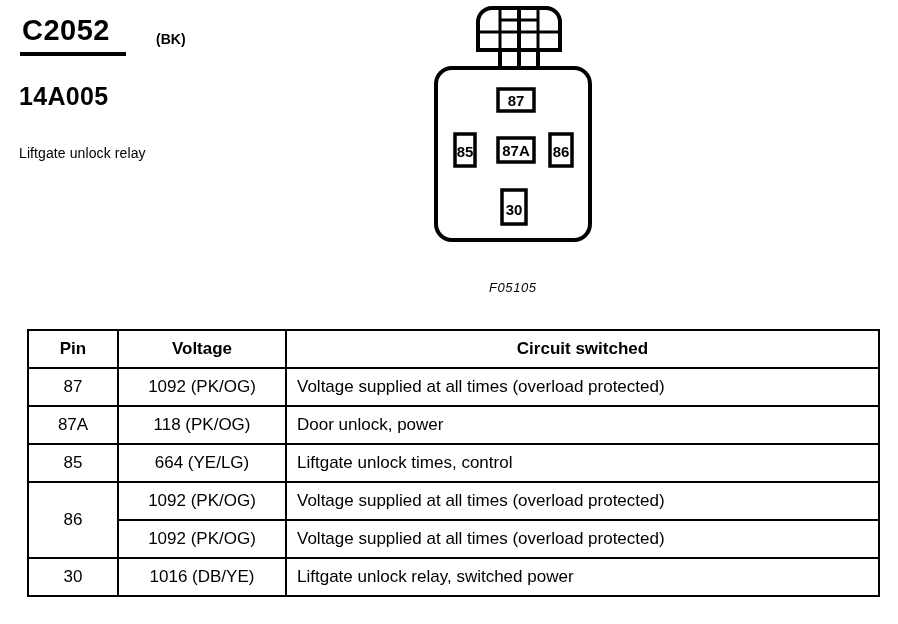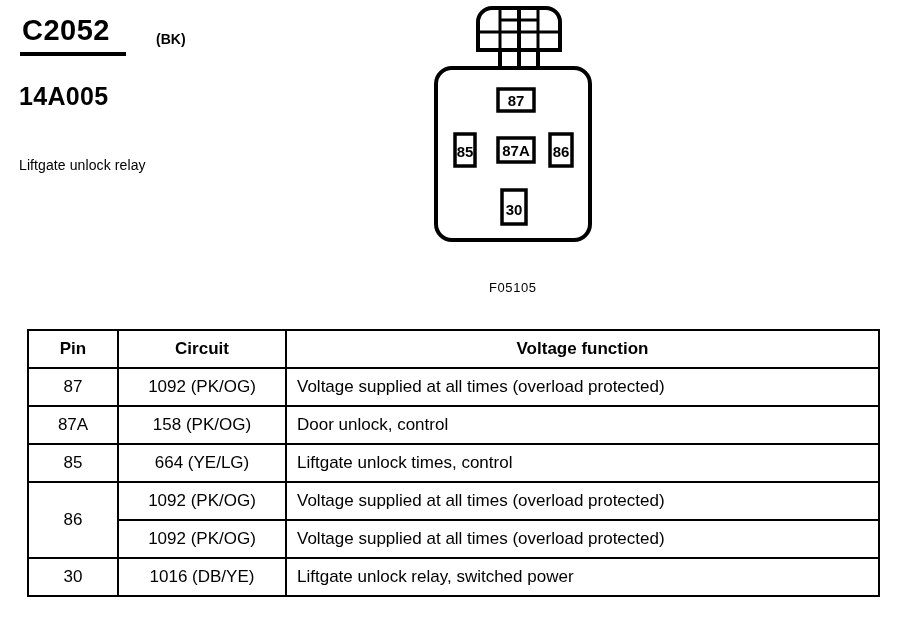--- a/index.html
+++ b/index.html
@@ -50,41 +50,42 @@
     top: 84px;
     font-size: 25px;
     font-weight: bold;
     letter-spacing: 0.3px;
     line-height: 1;
     text-align: center;
   }
   #component-name {
     position: absolute;
     left: 19px;
-    top: 158px;
+    top: 146px;
     font-size: 14px;
     line-height: 1;
     letter-spacing: 0.1px;
   }
 
   
   #connector-drawing {
     position: absolute;
     left: 420px;
     top: 0px;
     width: 200px;
     height: 310px;
   }
   #connector-figure-ref {
     position: absolute;
     left: 489px;
     top: 281px;
     font-size: 13px;
     letter-spacing: 0.6px;
     line-height: 1;
+    font-style: italic;
   }
 
   
   #pinout-table {
     position: absolute;
     left: 27px;
     top: 329px;
     width: 851px;
     border-collapse: collapse;
     table-layout: fixed;
@@ -174,34 +175,34 @@
 
 <table id="pinout-table">
   <colgroup>
     <col class="col-pin">
     <col class="col-circuit">
     <col class="col-function">
   </colgroup>
   <thead>
     <tr>
       <th>Pin</th>
-      <th>Circuit</th>
-      <th>Voltage function</th>
+      <th>Voltage</th>
+      <th>Circuit switched</th>
     </tr>
   </thead>
   <tbody>
     <tr>
       <td class="pin-cell">87</td>
       <td class="circuit-cell">1092 (PK/OG)</td>
       <td class="function-cell">Voltage supplied at all times (overload protected)</td>
     </tr>
     <tr>
       <td class="pin-cell">87A</td>
-      <td class="circuit-cell">158 (PK/OG)</td>
-      <td class="function-cell">Door unlock, control</td>
+      <td class="circuit-cell">118 (PK/OG)</td>
+      <td class="function-cell">Door unlock, power</td>
     </tr>
     <tr>
       <td class="pin-cell">85</td>
       <td class="circuit-cell">664 (YE/LG)</td>
       <td class="function-cell">Liftgate unlock times, control</td>
     </tr>
     <tr>
       <td class="pin-cell" rowspan="2">86</td>
       <td class="circuit-cell">1092 (PK/OG)</td>
       <td class="function-cell">Voltage supplied at all times (overload protected)</td>

